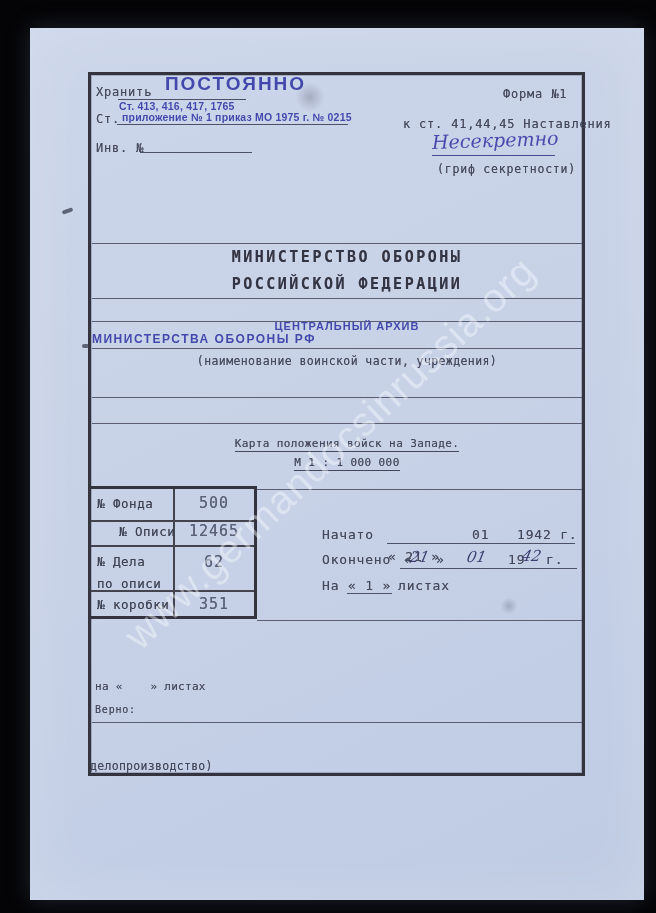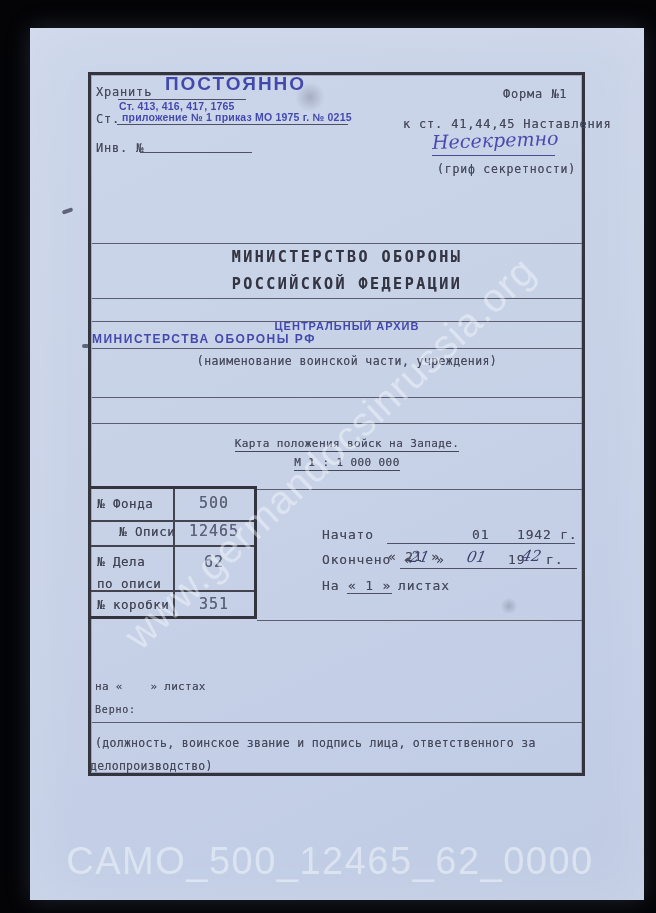--- a/index.html
+++ b/index.html
@@ -119,23 +119,21 @@
   <div class="t date" style="left:546px;top:552px;">г.</div>
   <div class="uline" style="left:400px;top:568px;width:177px;"></div>
 
   <div class="t date" style="left:322px;top:578px;">На</div>
   <div class="t date" style="left:348px;top:578px;">« 1 »</div>
   <div class="uline" style="left:347px;top:593px;width:45px;"></div>
   <div class="t date" style="left:398px;top:578px;">листах</div>
 
   <div class="t pre" style="left:95px;top:680px;font-size:11px;letter-spacing:.3px;">на «    » листах</div>
   <div class="t" style="left:95px;top:704px;font-size:10px;">Верно:</div>
-  <div class="t" style="left:95px;top:737px;font-size:11.5px;letter-spacing:.3px;">(должность, воинское звание и подпись лица, ответственного за</div>
   <div class="t" style="left:90px;top:760px;font-size:11.5px;letter-spacing:.3px;">делопроизводство)</div>
 
   <div class="speck" style="left:62px;top:209px;width:11px;height:4px;transform:rotate(-18deg);"></div>
   <div class="speck" style="left:82px;top:344px;width:7px;height:4px;"></div>
   <div class="smudge" style="left:295px;top:82px;width:30px;height:30px;"></div>
   <div class="smudge" style="left:500px;top:598px;width:18px;height:16px;"></div>
 
   <div class="wm">www.germandocsinrussia.org</div>
-  <div class="caption">CAMO_500_12465_62_0000</div>
 </div>
 
 </body></html>

